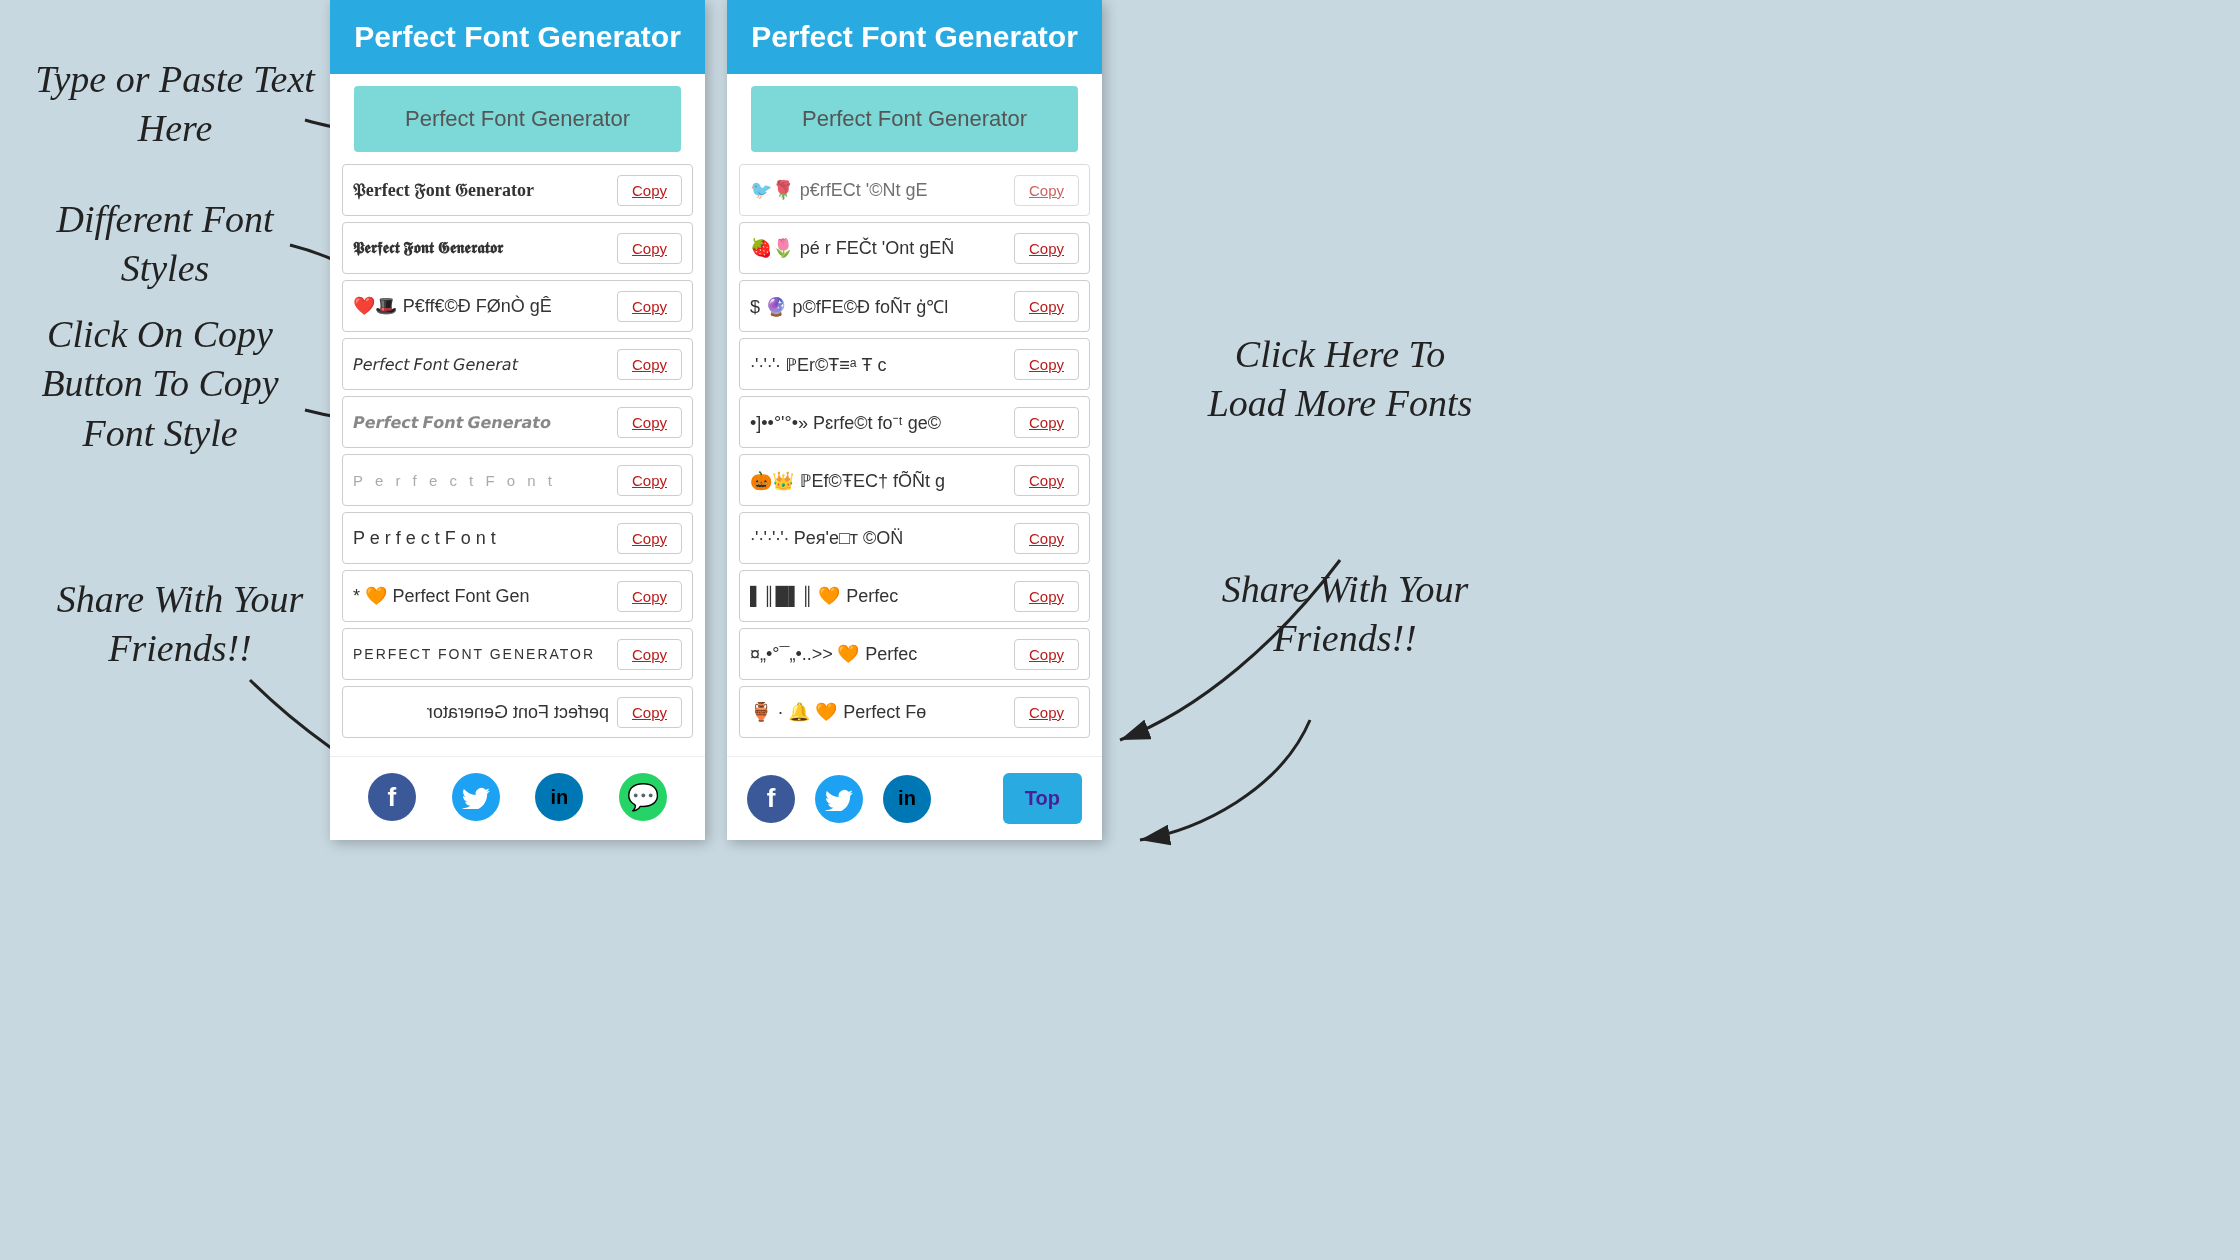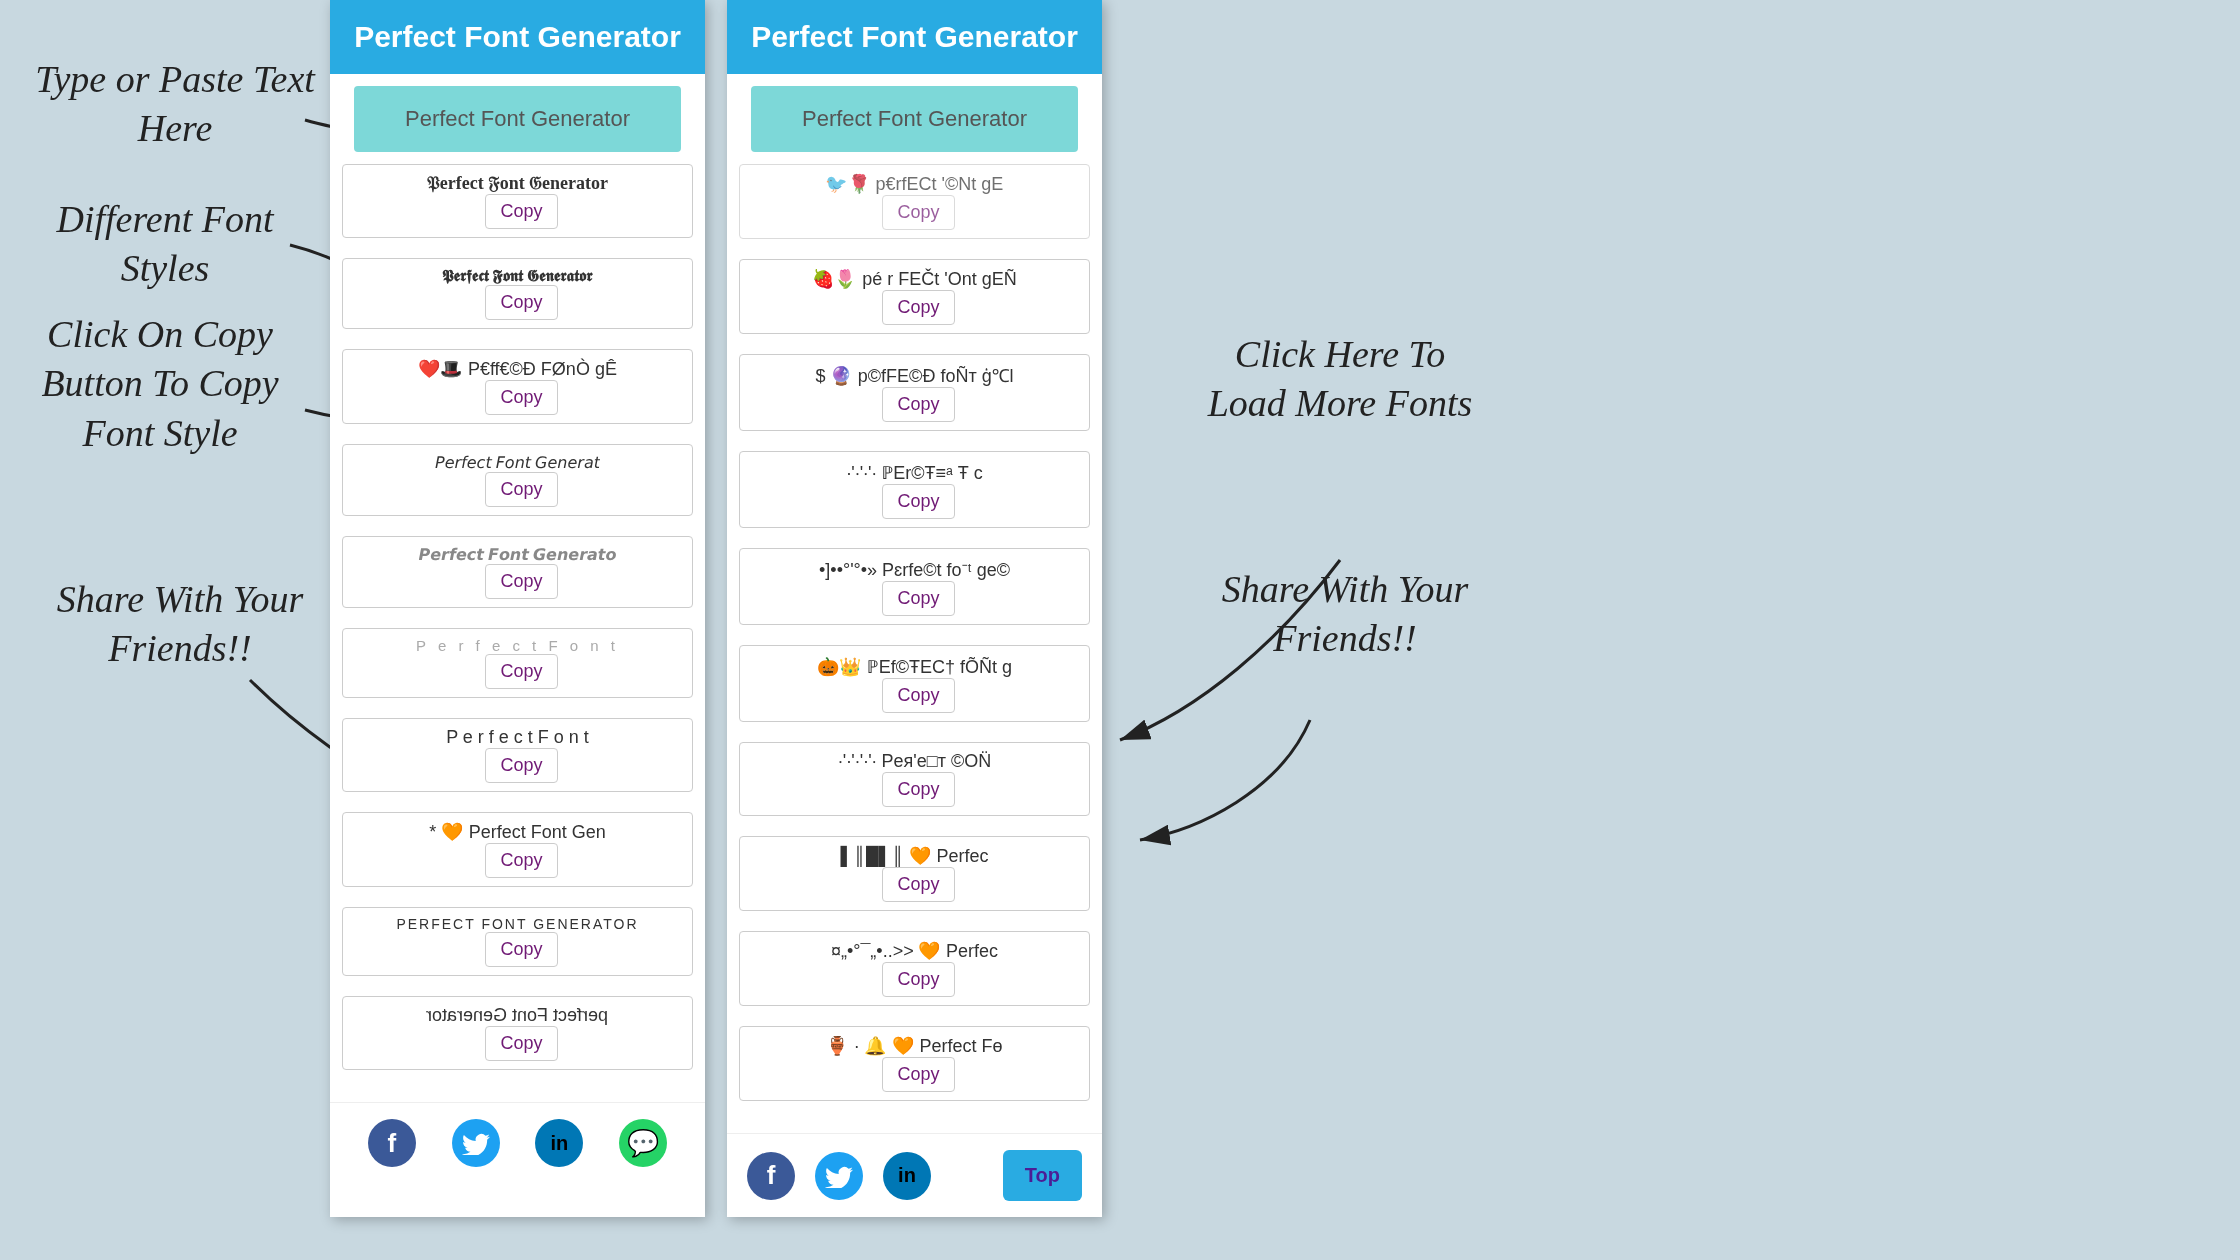--- a/index.html
+++ b/index.html
@@ -55,46 +55,46 @@
 
     .font-list {
       padding: 0 12px 12px 12px;
     }
 
     .font-row {
       display: flex;
       align-items: center;
       border: 1px solid #ccc;
       border-radius: 4px;
-      margin-bottom: 20px;
+      margin-bottom: 6px;
       padding: 8px 10px;
       background: white;
       min-height: 52px;
-      flex-direction: column;
     }
 
     .font-text {
       flex: 1;
       font-size: 18px;
       color: #333;
       overflow: hidden;
       white-space: nowrap;
       text-overflow: ellipsis;
     }
 
     .copy-btn {
       background: white;
       border: 1px solid #ccc;
       border-radius: 4px;
       padding: 6px 14px;
-      font-size: 18px;
-      color: #701a75;
+      font-size: 15px;
+      color: #b91c1c;
       cursor: pointer;
       margin-left: 8px;
       flex-shrink: 0;
+      text-decoration: underline;
     }
 
     
     .font-style-1 { font-family: 'Times New Roman', serif; font-weight: bold; }
     .font-style-2 { font-family: 'Times New Roman', serif; font-weight: bold; font-size: 16px; }
     .font-style-4 { font-family: Georgia, serif; font-style: italic; font-size: 16px; }
     .font-style-5 { font-family: Georgia, serif; font-style: italic; color: #888; font-size: 16px; }
     .font-style-6 { letter-spacing: 4px; font-size: 15px; color: #aaa; }
     .font-style-8 { text-transform: uppercase; letter-spacing: 2px; font-size: 14px; }
 

